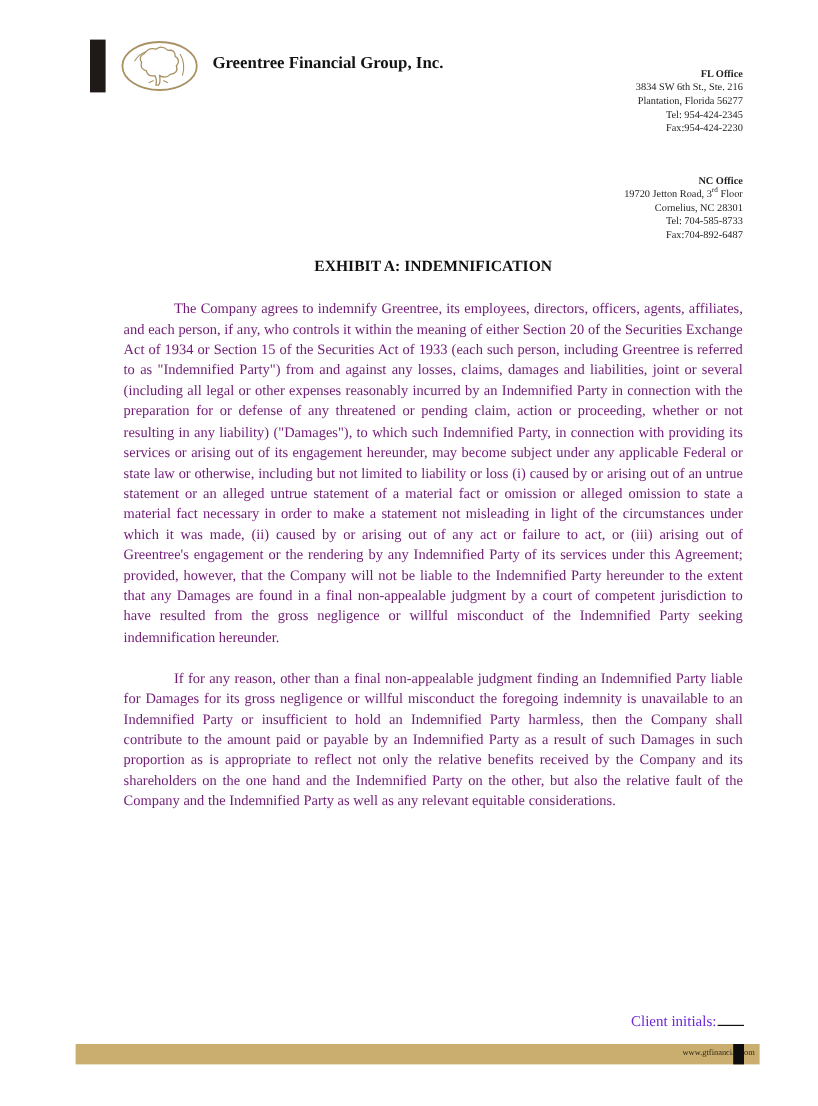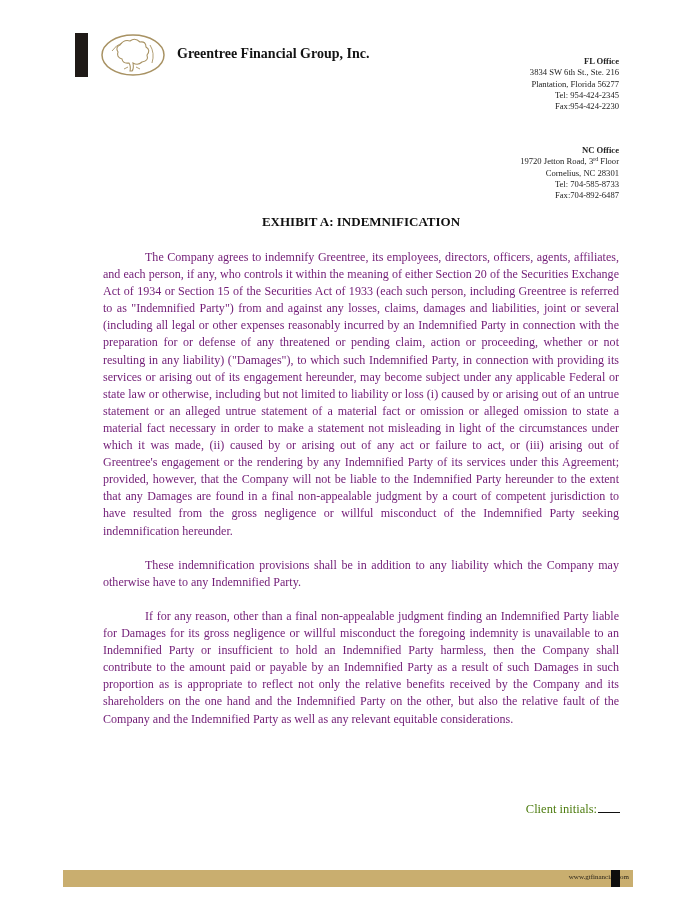--- a/index.html
+++ b/index.html
@@ -8,21 +8,21 @@
     .logo { position: absolute; left: 100px; top: 33px; width: 66px; height: 44px; }
     .company { position: absolute; left: 177px; top: 46px; font-size: 14px; font-weight: bold; color: #141414; white-space: nowrap; }
     .office { position: absolute; right: 63px; text-align: right; font-size: 8.6px; line-height: 11.3px; color: #222; white-space: nowrap; }
     .office .title { font-weight: bold; font-family: Liberation Serif, serif; }
     .fl { top: 56px; }
     .nc { top: 125px; margin-top: 20px; }
     .office sup { font-size: 6px; vertical-align: top; line-height: 6px; }
     .doc-title { position: absolute; left: 0; width: 722px; top: 214px; text-align: center; font-size: 13px; font-weight: bold; color: #111; }
     .body-text { position: absolute; left: 103px; width: 516px; top: 249px; font-size: 12.05px; line-height: 17.1px; text-align: justify; color: #701a75; }
     .body-text p { margin: 0 0 17.1px 0; text-indent: 42px; }
-    .initials { position: absolute; right: 62px; top: 800px; font-size: 12.5px; color: #4d7c0f; white-space: nowrap; }
+    .initials { position: absolute; right: 62px; top: 842px; font-size: 12.5px; color: #6d28d9; white-space: nowrap; }
     .initials .line { display: inline-block; width: 22px; border-bottom: 1px solid #111; height: 12px; vertical-align: baseline; margin-left: 1px; }
     .footer-bar { position: absolute; left: 63px; top: 870px; width: 544px; height: 17px; background: #c9ae6f; padding-left: 26px; }
     .footer-url { position: absolute; right: 4px; top: 3px; font-size: 7px; color: #2a2418; }
     .footer-block { position: absolute; left: 611px; top: 870px; width: 9px; height: 17px; background: #0d0d0d; }
   </style>
 </head>
 <body>
 
 <div class="logo-bar"></div>
 <svg class="logo" viewBox="0 0 66 44">
@@ -46,21 +46,20 @@
   <div><span>19720 Jetton Road, 3</span><sup>rd</sup><span> Floor</span></div>
   <div>Cornelius, NC 28301</div>
   <div>Tel: 704-585-8733</div>
   <div>Fax:704-892-6487</div>
 </div>
 
 <div class="doc-title">EXHIBIT A: INDEMNIFICATION</div>
 
 <div class="body-text">
   <p>The Company agrees to indemnify Greentree, its employees, directors, officers, agents, affiliates, and each person, if any, who controls it within the meaning of either Section 20 of the Securities Exchange Act of 1934 or Section 15 of the Securities Act of 1933 (each such person, including Greentree is referred to as "Indemnified Party") from and against any losses, claims, damages and liabilities, joint or several (including all legal or other expenses reasonably incurred by an Indemnified Party in connection with the preparation for or defense of any threatened or pending claim, action or proceeding, whether or not resulting in any liability) ("Damages"), to which such Indemnified Party, in connection with providing its services or arising out of its engagement hereunder, may become subject under any applicable Federal or state law or otherwise, including but not limited to liability or loss (i) caused by or arising out of an untrue statement or an alleged untrue statement of a material fact or omission or alleged omission to state a material fact necessary in order to make a statement not misleading in light of the circumstances under which it was made, (ii) caused by or arising out of any act or failure to act, or (iii) arising out of Greentree's engagement or the rendering by any Indemnified Party of its services under this Agreement; provided, however, that the Company will not be liable to the Indemnified Party hereunder to the extent that any Damages are found in a final non-appealable judgment by a court of competent jurisdiction to have resulted from the gross negligence or willful misconduct of the Indemnified Party seeking indemnification hereunder.</p>
-  <p>These indemnification provisions shall be in addition to any liability which the Company may otherwise have to any Indemnified Party.</p>
   <p>If for any reason, other than a final non-appealable judgment finding an Indemnified Party liable for Damages for its gross negligence or willful misconduct the foregoing indemnity is unavailable to an Indemnified Party or insufficient to hold an Indemnified Party harmless, then the Company shall contribute to the amount paid or payable by an Indemnified Party as a result of such Damages in such proportion as is appropriate to reflect not only the relative benefits received by the Company and its shareholders on the one hand and the Indemnified Party on the other, but also the relative fault of the Company and the Indemnified Party as well as any relevant equitable considerations.</p>
 </div>
 
 <div class="initials">
   <span>Client initials:</span><span class="line"></span>
 </div>
 
 <div class="footer-bar">
   <span class="footer-url">www.gtfinancial.com</span>
 </div>

